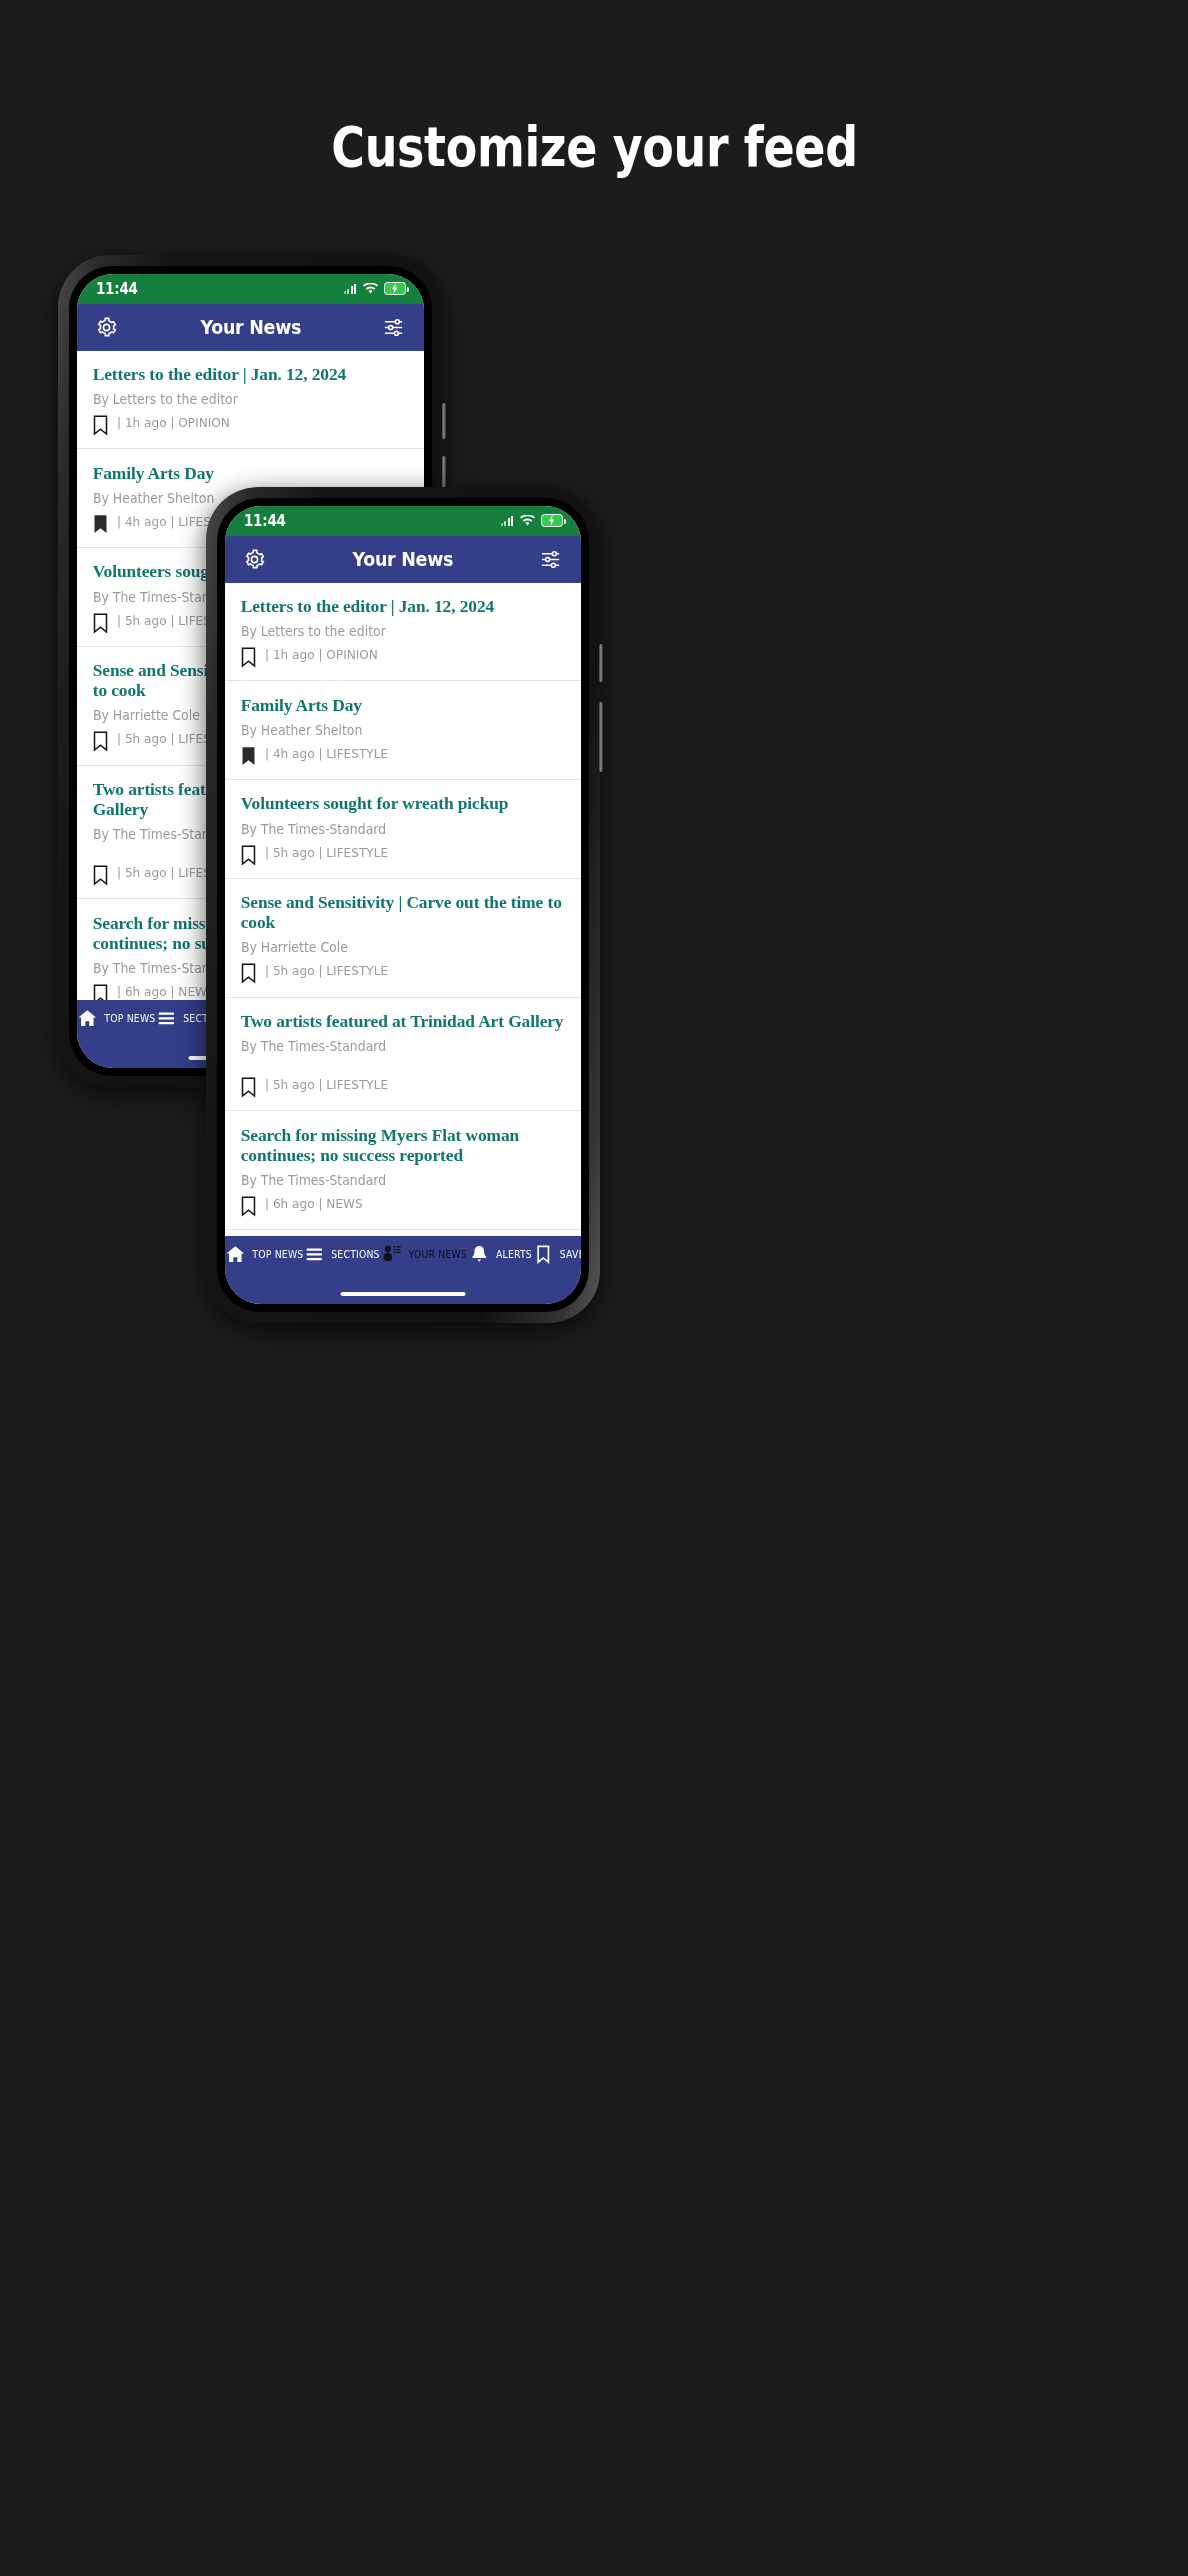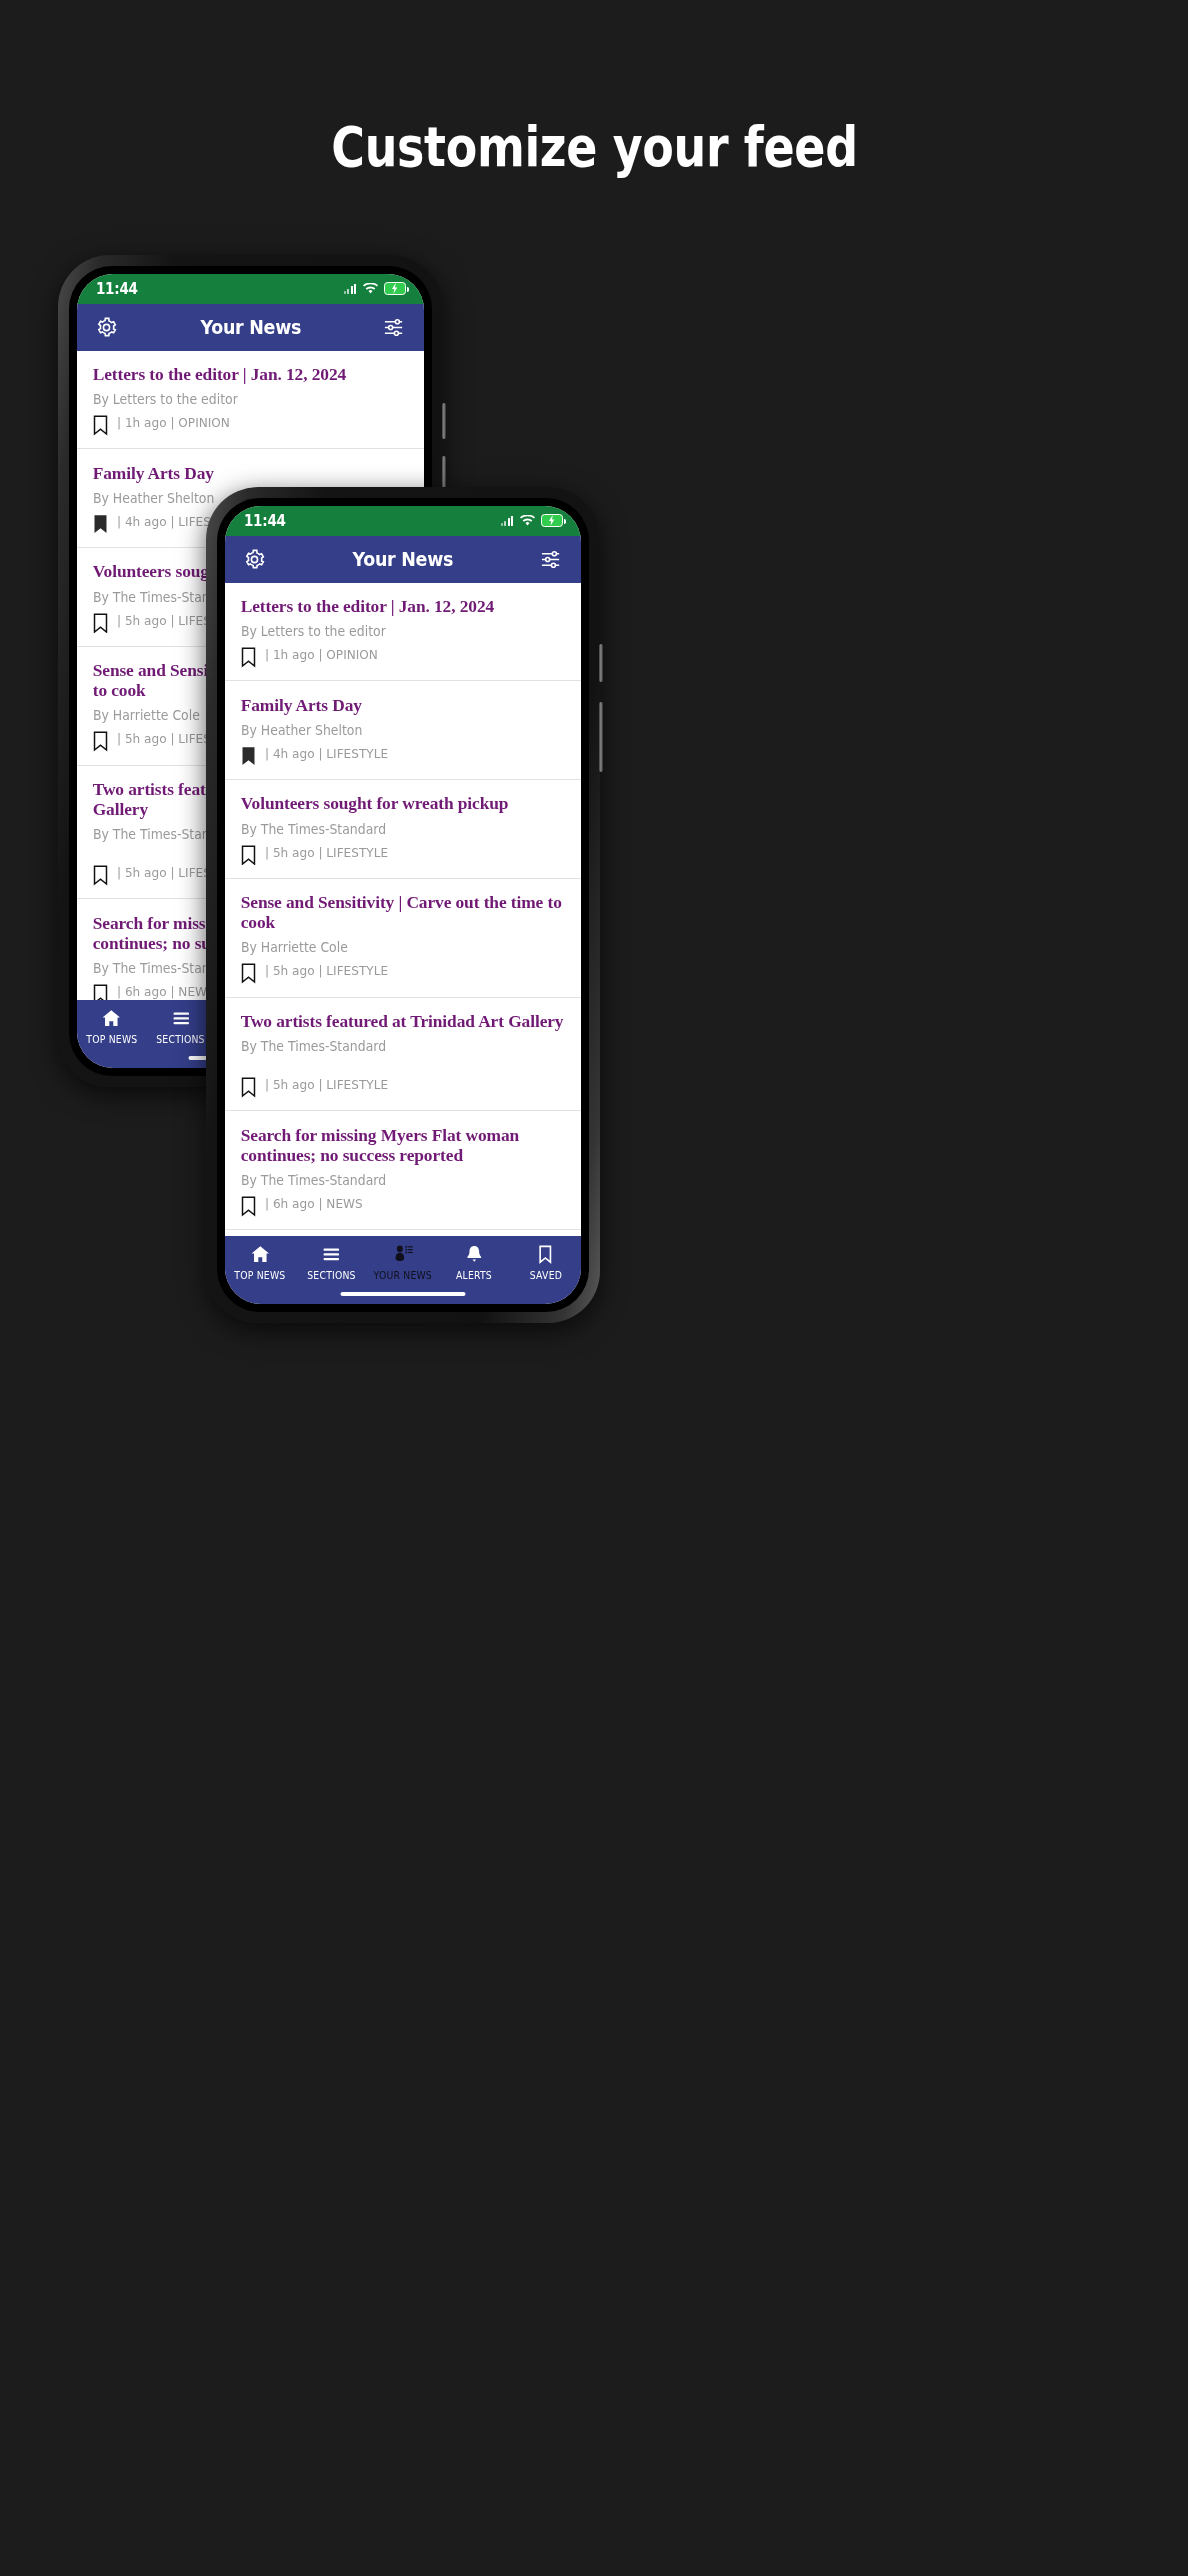--- a/index.html
+++ b/index.html
@@ -160,21 +160,21 @@
   .article {
     padding: 13.4px 16px 12.5px 16px;
     border-bottom: 0.9px solid #e2e2e2;
   }
   .article.spaced .meta-row { margin-top: 23px; }
   .headline {
     font-family: "Liberation Serif", serif;
     font-weight: bold;
     font-size: 17.4px;
     line-height: 1.16;
-    color: #701a75;
+    color: #0f766e;
     letter-spacing: -0.1px;
   }
   .byline {
     font-family: "DejaVu Sans", sans-serif;
     font-size: 13.4px;
     color: #9a9a9a;
     margin-top: 8px;
     transform: scaleX(0.93);
     transform-origin: left center;
     white-space: nowrap;
@@ -202,21 +202,20 @@
     flex: 0 0 auto;
     height: 68px;
     display: flex;
     align-items: flex-start;
     padding-top: 8px;
     position: relative;
   }
   .navitem {
     flex: 1 1 0;
     display: flex;
-    flex-direction: column;
     align-items: center;
     gap: 5.4px;
   }
   .navitem .nav-ico { width: 20.6px; height: 20.6px; }
   .navitem .nav-ico svg { width: 100%; height: 100%; display: block; }
   .navitem .nav-label {
     font-family: "DejaVu Sans", sans-serif;
     font-size: 9.8px;
     color: #ffffff;
     letter-spacing: 0.2px;

